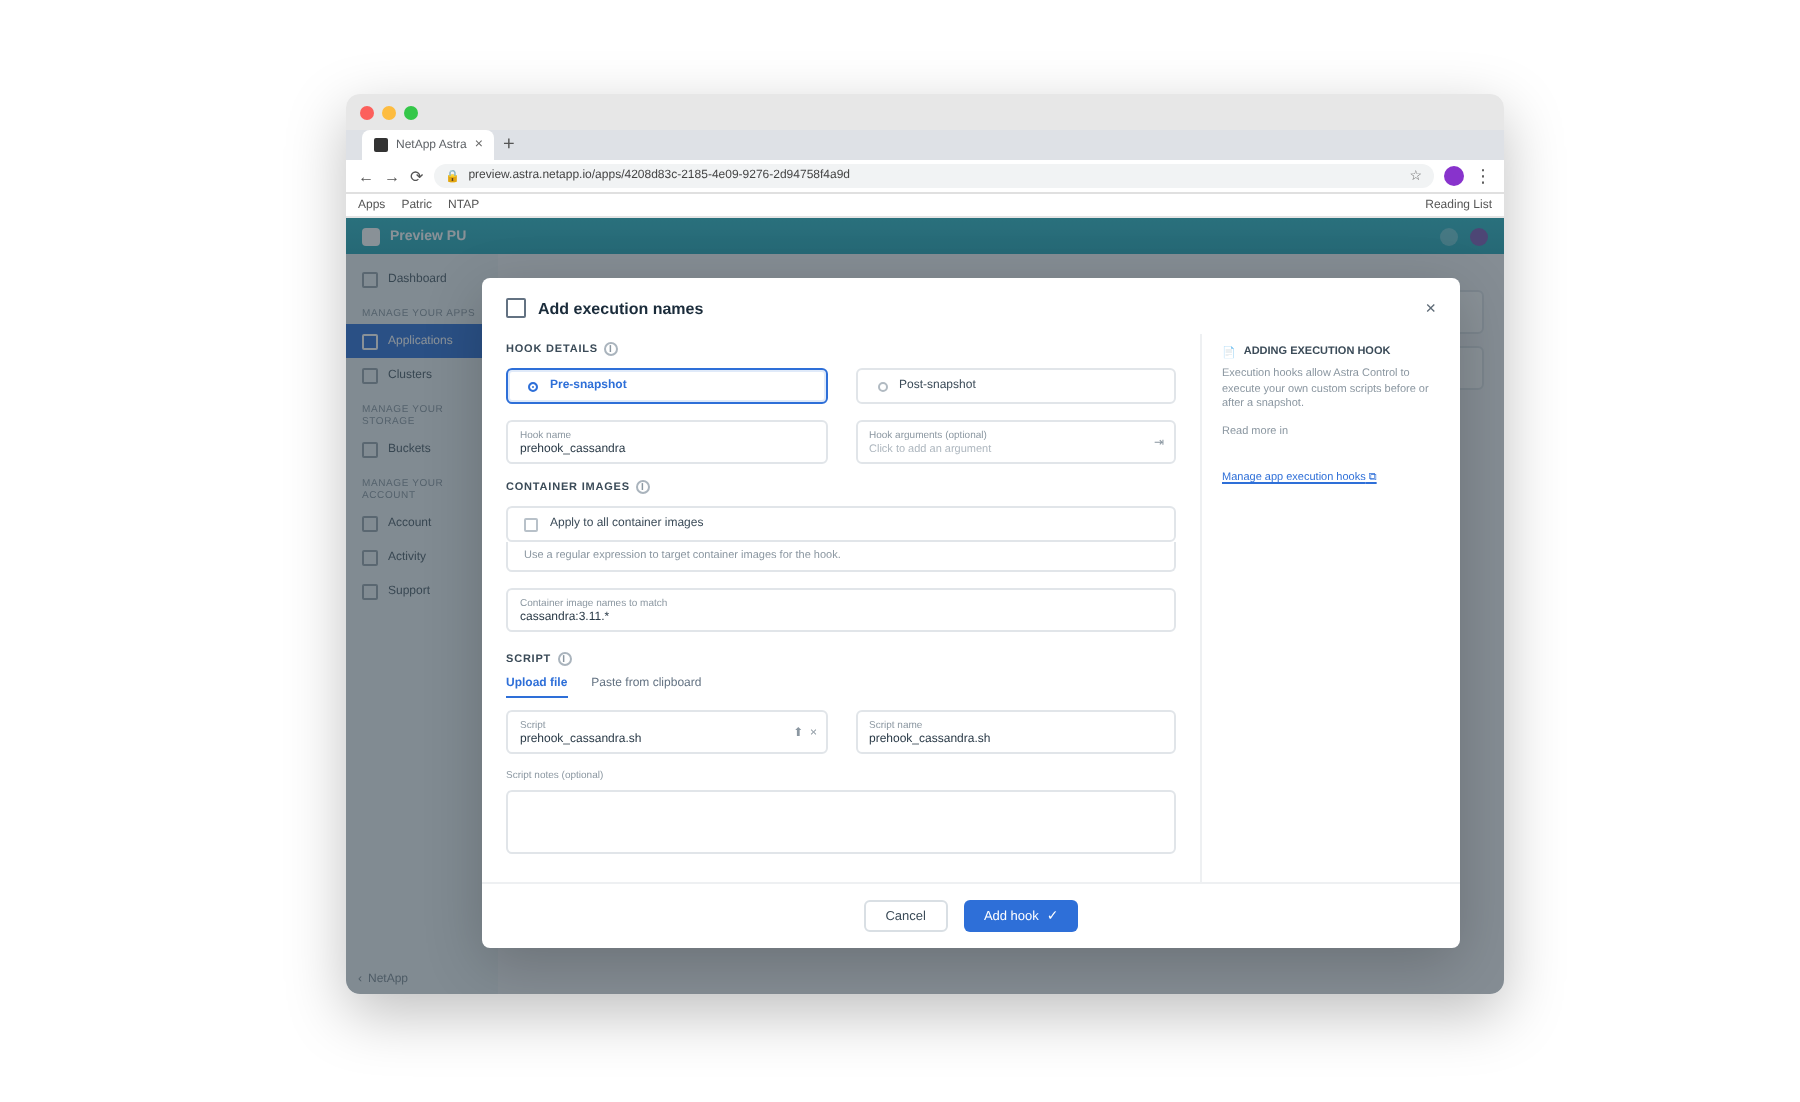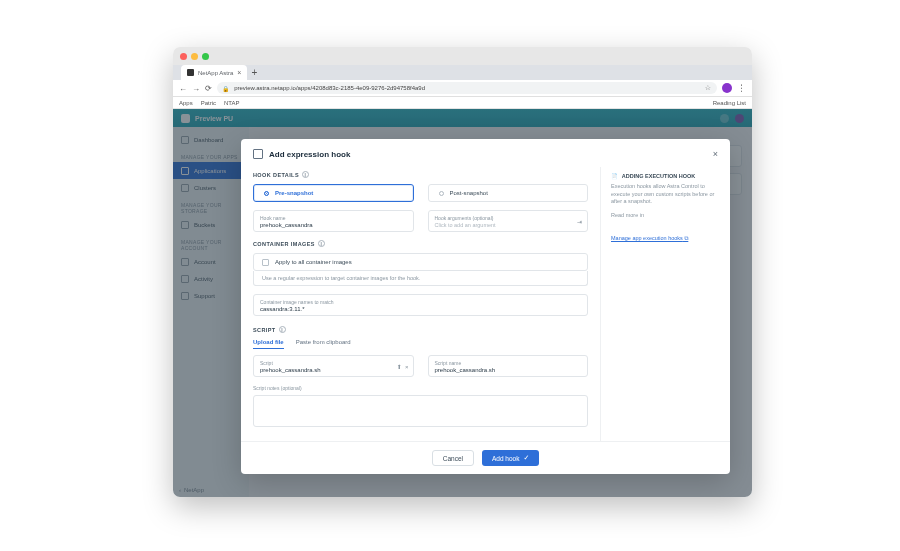--- a/index.html
+++ b/index.html
@@ -160,21 +160,21 @@
     </div>
 
     <div class="bg-row" style="top:36px"></div>
     <div class="bg-row" style="top:64px"></div>
 
     <div class="scrim"></div>
 
     <div class="modal">
       <div class="m-head">
         <div class="ico"></div>
-        <h2>Add expression hook</h2>
+        <h2>Add execution names</h2>
         <span class="close">×</span>
       </div>
       <div class="m-body">
         <div class="m-left">
 
           <div class="sec-head">
               <span>HOOK DETAILS</span>
               <span class="info">i</span>
             </div>
           <div class="seg">

